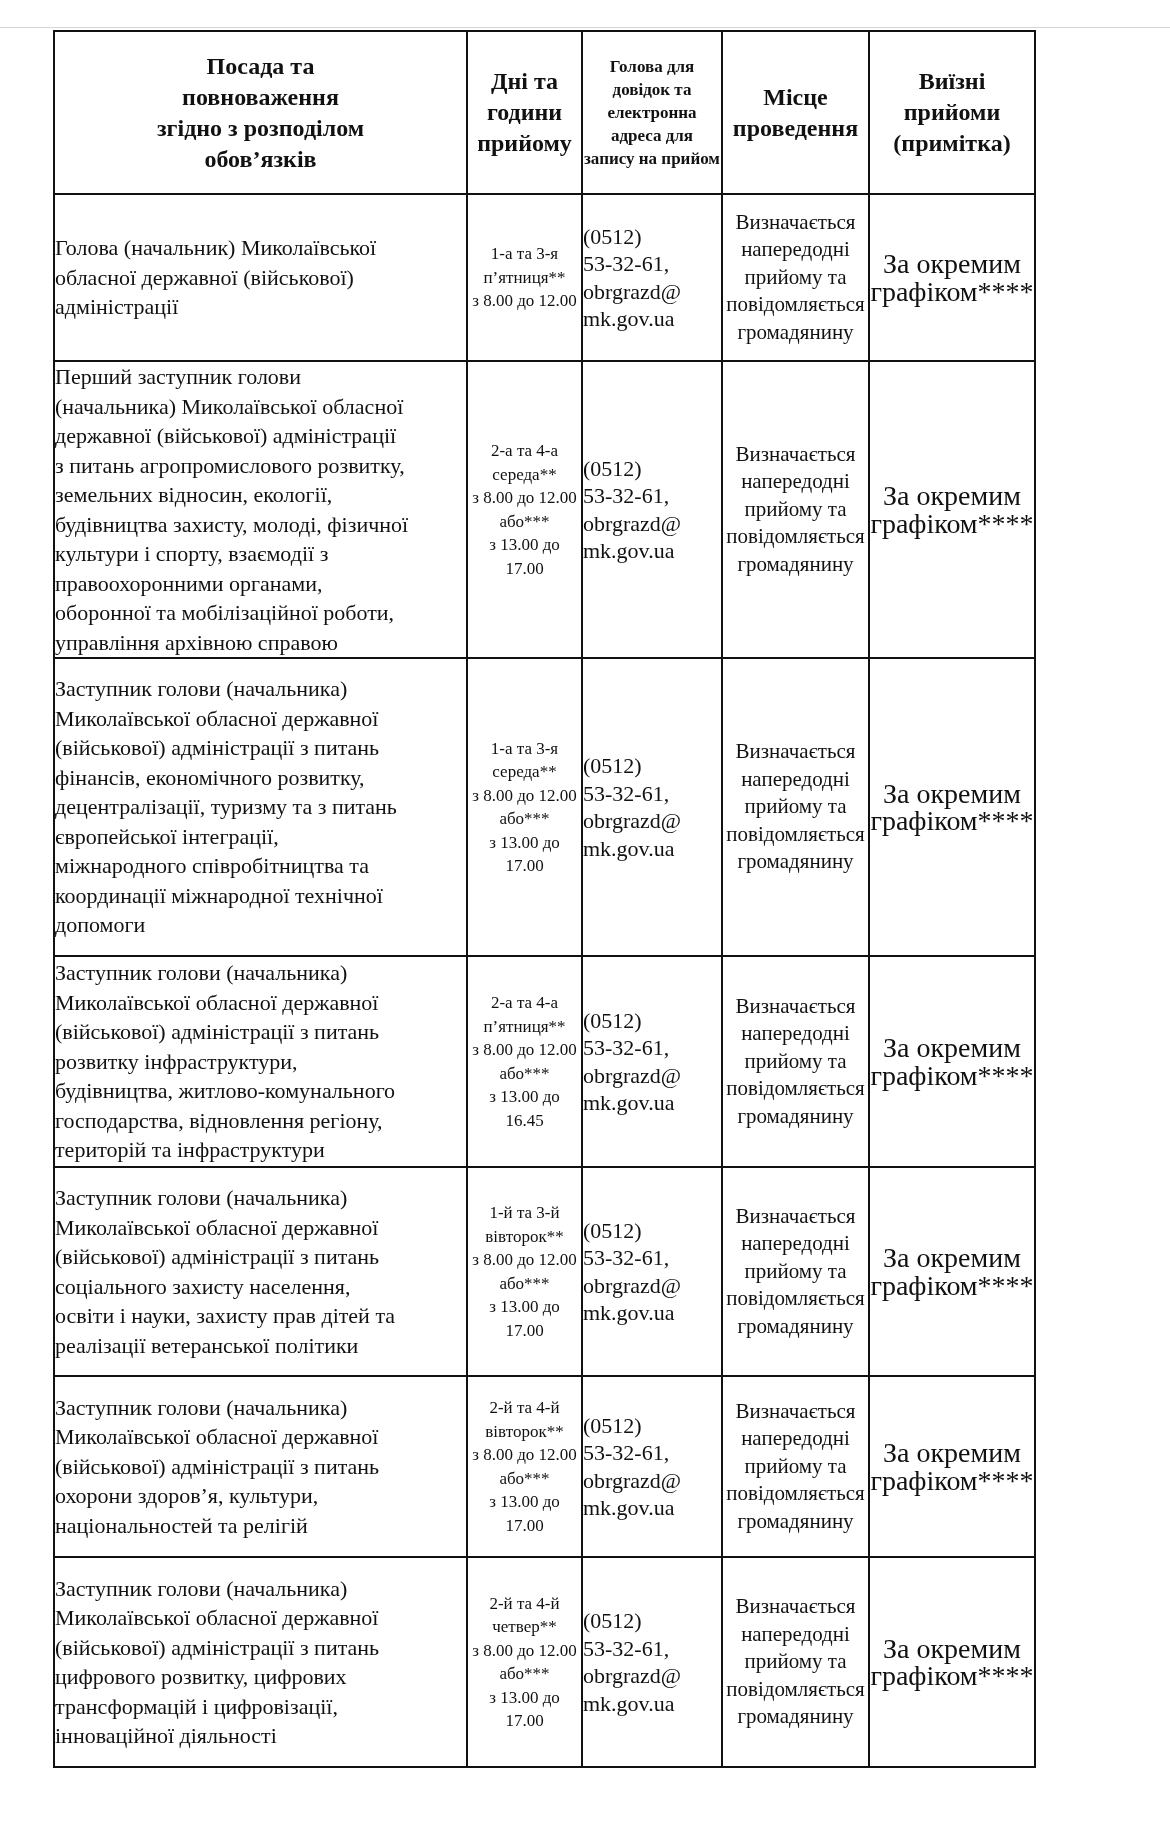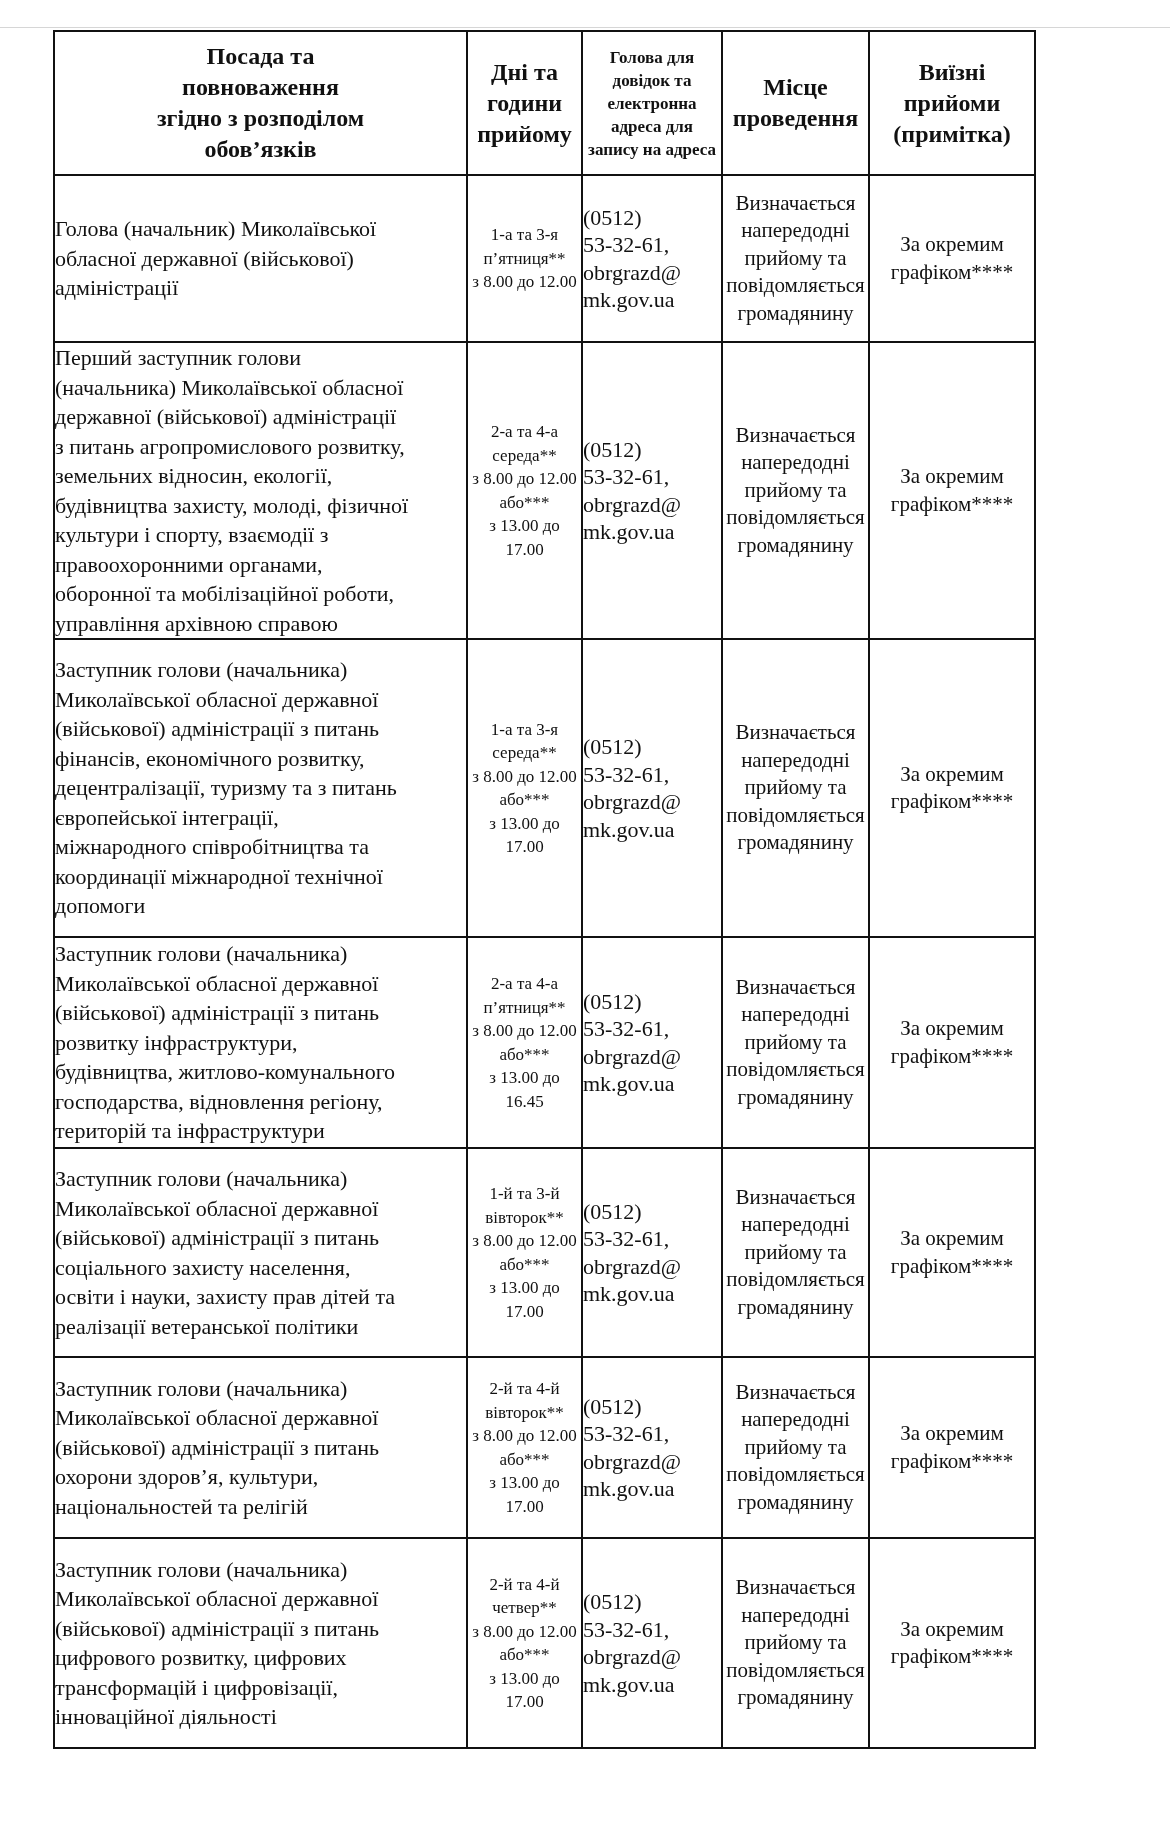--- a/index.html
+++ b/index.html
@@ -23,27 +23,27 @@
   col.c3 { width: 140px; }
   col.c4 { width: 147px; }
   col.c5 { width: 166px; }
 
   th { font-weight: bold; text-align: center; vertical-align: top; }
   .hdr-main { font-size: 24px; line-height: 31px; padding-top: 4px; }
   .hdr-days { font-size: 24px; line-height: 31px; padding-top: 32px; white-space: nowrap; }
   .hdr-phone { font-size: 17px; line-height: 23px; padding-top: 20px; }
   .hdr-place { font-size: 24px; line-height: 31px; padding-top: 0px; white-space: nowrap; }
   .hdr-visits { font-size: 24px; line-height: 31px; padding-top: 32px; }
-  .hdr-row { height: 144px; }
+  .hdr-row { height: 163px; }
 
   .pos { font-size: 22px; line-height: 29.5px; text-align: left; padding-left: 0; padding-right: 4px; }
   .days { font-size: 17px; line-height: 23.5px; text-align: center; white-space: nowrap; }
   .phone { font-size: 22px; line-height: 27.5px; }
   .place { font-size: 21px; line-height: 27.5px; text-align: center; white-space: nowrap; }
-  .visits { font-size: 21px; line-height: 27.5px; text-align: center; }
+  .visits { font-size: 28px; line-height: 27.5px; text-align: center; }
   .line { display: block; }
 
   tr.r1 { height: 167px; }
   tr.r2 { height: 274px; }
   tr.r3 { height: 298px; }
   tr.r4 { height: 211px; }
   tr.r5 { height: 209px; }
   tr.r6 { height: 181px; }
   tr.r7 { height: 210px; }
 </style>
@@ -71,21 +71,21 @@
       <th class="hdr-days">
         <span class="line">Дні та</span>
         <span class="line">години</span>
         <span class="line">прийому</span>
       </th>
       <th class="hdr-phone">
         <span class="line">Голова для</span>
         <span class="line">довідок та</span>
         <span class="line">електронна</span>
         <span class="line">адреса для</span>
-        <span class="line" style="white-space:nowrap;margin-left:-20px;margin-right:-20px;">запису на адреса</span>
+        <span class="line" style="white-space:nowrap;margin-left:-20px;margin-right:-20px;">запису на прийом</span>
       </th>
       <th class="hdr-place">
         <span class="line">Місце</span>
         <span class="line">проведення</span>
       </th>
       <th class="hdr-visits">
         <span class="line">Виїзні</span>
         <span class="line">прийоми</span>
         <span class="line">(примітка)</span>
       </th>

